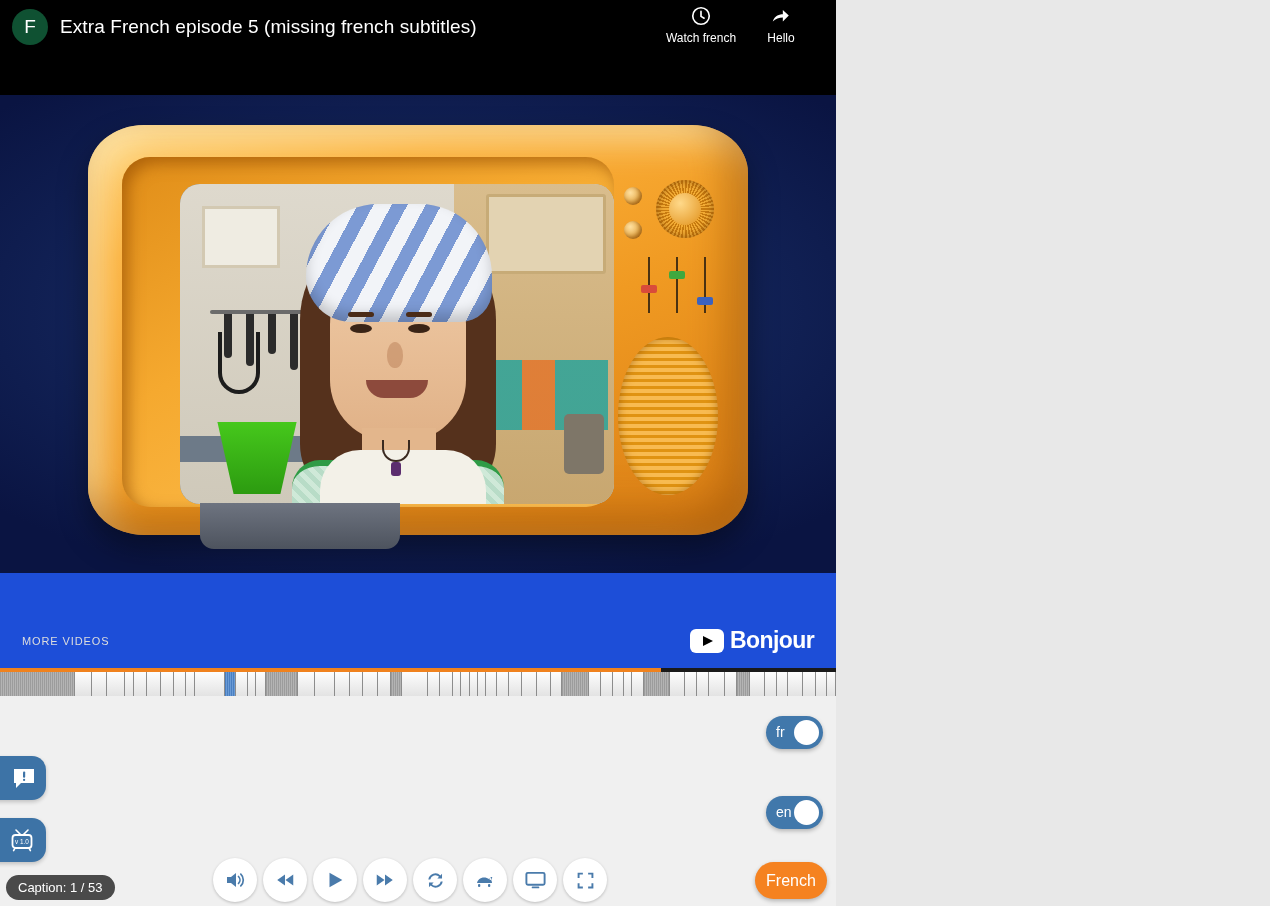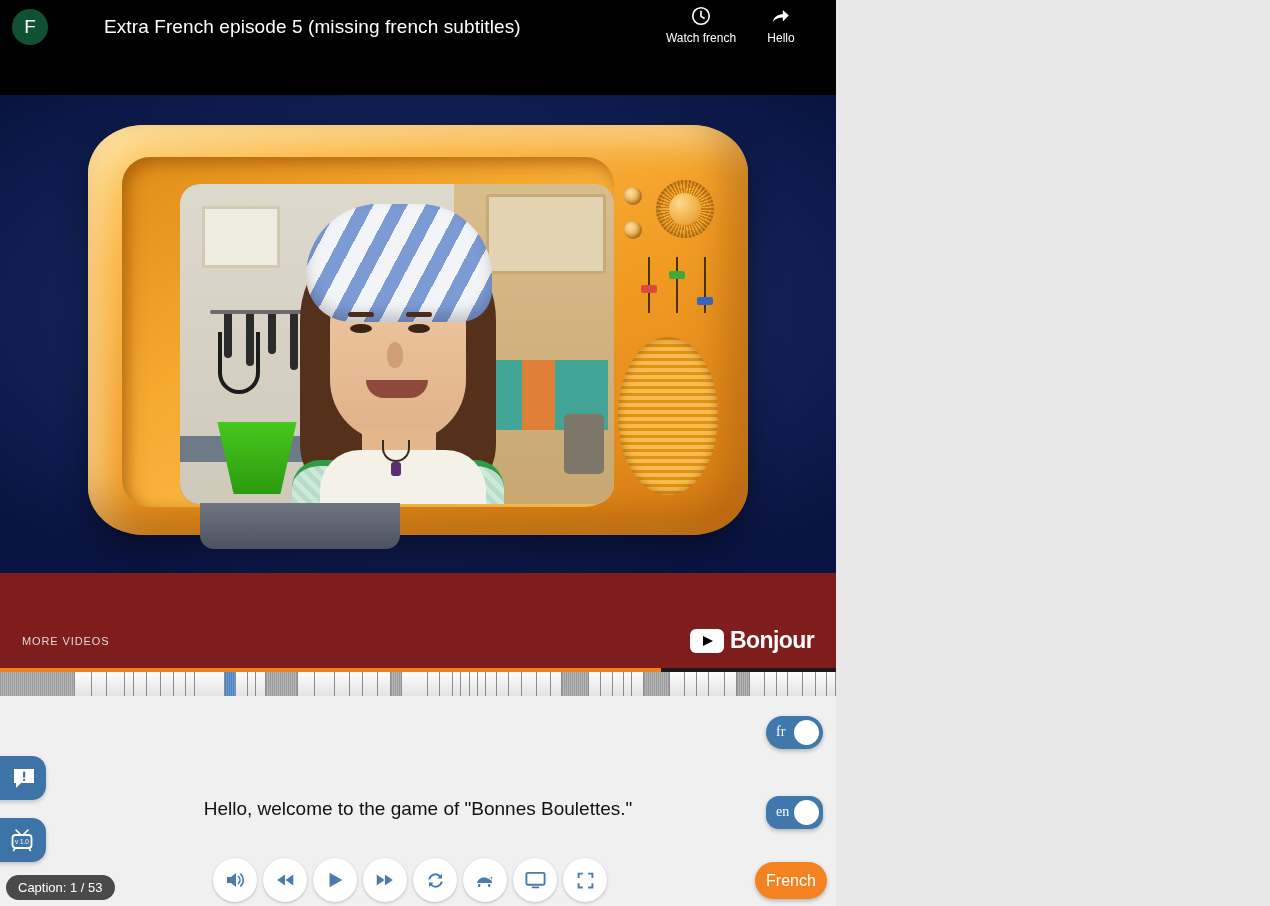--- a/index.html
+++ b/index.html
@@ -15,21 +15,21 @@
   #left { position:absolute; left:0; top:0; width:836px; height:906px; background:#f0f0f0; }
 
   .yt-header { position:relative; width:836px; height:95px; background:#000; }
   .yt-avatar {
     position:absolute; left:12px; top:9px; width:36px; height:36px; border-radius:50%;
     background:#0f5132; color:#fff; font-size:19px; display:flex; align-items:center;
     justify-content:center; font-weight:400;
   }
   .yt-title {
     position:absolute; left:60px; top:14px; color:#fff; font-size:19px; line-height:26px;
-    white-space:nowrap; letter-spacing:.1px;margin-left:44px;
+    white-space:nowrap; letter-spacing:.1px;
   }
   .yt-action { position:absolute; top:5px; color:#fff; text-align:center; width:80px; }
   .yt-action .lbl { font-size:12px; line-height:14px; margin-top:4px; display:block; }
   .yt-action svg { display:block; margin:0 auto; }
   #watch-later { left:661px; }
   #share-btn { left:741px; }
 
   .video-stage {
     position:absolute; top:95px; left:0; width:836px; height:478px;
     background:#0d1b52; overflow:hidden;
@@ -120,21 +120,21 @@
     background:radial-gradient(circle at 35% 32%,#ffe0a0,#d98d16); box-shadow:inset -2px -2px 4px rgba(120,60,0,.6); }
   .tv-slider { position:absolute; width:2px; height:56px; background:#4a3212; }
   .tv-thumb { position:absolute; width:16px; height:8px; border-radius:2px; }
   .tv-speaker { position:absolute; left:530px; top:212px; width:100px; height:158px;
     border-radius:50%;
     background: repeating-linear-gradient(#e09312 0 3px, #f8bb51 3px 7px);
     box-shadow: inset 0 0 10px rgba(120,60,0,.5); }
   .tv-stand { position:absolute; left:200px; top:408px; width:200px; height:46px;
     background:linear-gradient(#6e7480,#4d535e); border-radius:0 0 14px 14px; }
 
-  .yt-footer { position:absolute; top:573px; left:0; width:836px; height:95px; background:#7f1d1d; }
+  .yt-footer { position:absolute; top:573px; left:0; width:836px; height:95px; background:#1d4ed8; }
   .more-videos { position:absolute; left:22px; top:62px; color:#ddd; font-size:11px; letter-spacing:.9px; }
   .yt-logo { position:absolute; right:22px; top:54px; display:flex; align-items:center; gap:6px; }
   .yt-logo .play { width:34px; height:24px; background:#fff; border-radius:6px; position:relative;}
   .yt-logo .play:after { content:""; position:absolute; left:13px; top:7px;
     border-left:10px solid #000; border-top:5px solid transparent; border-bottom:5px solid transparent;}
   .yt-logo .word { color:#fff; font-size:23px; font-weight:bold; letter-spacing:-.6px; }
 
   
   .timeline { position:absolute; top:668px; left:0; width:836px; height:32px; background:#f0f0f0; }
   .tl-bar-bg { position:absolute; top:0; left:0; width:836px; height:4px; background:#1a1a1a; }
@@ -147,25 +147,25 @@
   
   .cap-row { position:absolute; left:0; width:836px; text-align:center; }
   .cap-fr { top:718px; font-size:19px; color:#111; }
   .cap-en { top:798px; font-size:19px; color:#111; }
   .hl { background:#ffff4d; border-bottom:1px solid #000; padding:1px 0; }
 
   .lang-toggle {
     position:absolute; width:57px; height:33px; border-radius:17px; background:#4178ab;
     box-shadow:0 2px 4px rgba(0,0,0,.25);
   }
-  .lang-toggle .t-lbl { position:absolute; left:10px; top:8px; color:#fff; font-size:14px;font-family:Liberation Serif, serif; }
+  .lang-toggle .t-lbl { position:absolute; left:10px; top:8px; color:#fff; font-size:14px; }
   .lang-toggle .t-knob { position:absolute; right:4px; top:4px; width:25px; height:25px;
     border-radius:50%; background:#fff; }
   #toggle-fr { left:766px; top:716px; }
-  #toggle-en { left:766px; top:796px;border-radius:13px; }
+  #toggle-en { left:766px; top:796px; }
 
   
   .ctrl-bar { position:absolute; left:213px; top:858px; display:flex; gap:6px; }
   .ctrl {
     width:44px; height:44px; border-radius:50%; background:#fff;
     box-shadow:0 1px 3px rgba(0,0,0,.22);
     display:flex; align-items:center; justify-content:center;
   }
   .ctrl svg { fill:#4a7bab; }
 
@@ -335,21 +335,20 @@
           <div class="tl-cell" style="width: 16px;"></div>
           <div class="tl-cell" style="width: 13px;"></div>
           <div class="tl-cell" style="width: 12px;"></div>
           <div class="tl-cell" style="width: 16px;"></div>
           <div class="tl-cell" style="width: 14px;"></div>
           <div class="tl-cell" style="width: 12px;"></div>
           <div class="tl-cell" style="width: 10px;"></div>
         </div>
     </div>
 
-    <div class="cap-row cap-en">Hello, welcome to the game of "Bonnes Boulettes."</div>
 
     <div class="lang-toggle" id="toggle-fr">
       <span class="t-lbl">fr</span>
       <span class="t-knob"></span>
     </div>
     <div class="lang-toggle" id="toggle-en">
       <span class="t-lbl">en</span>
       <span class="t-knob"></span>
     </div>
 

